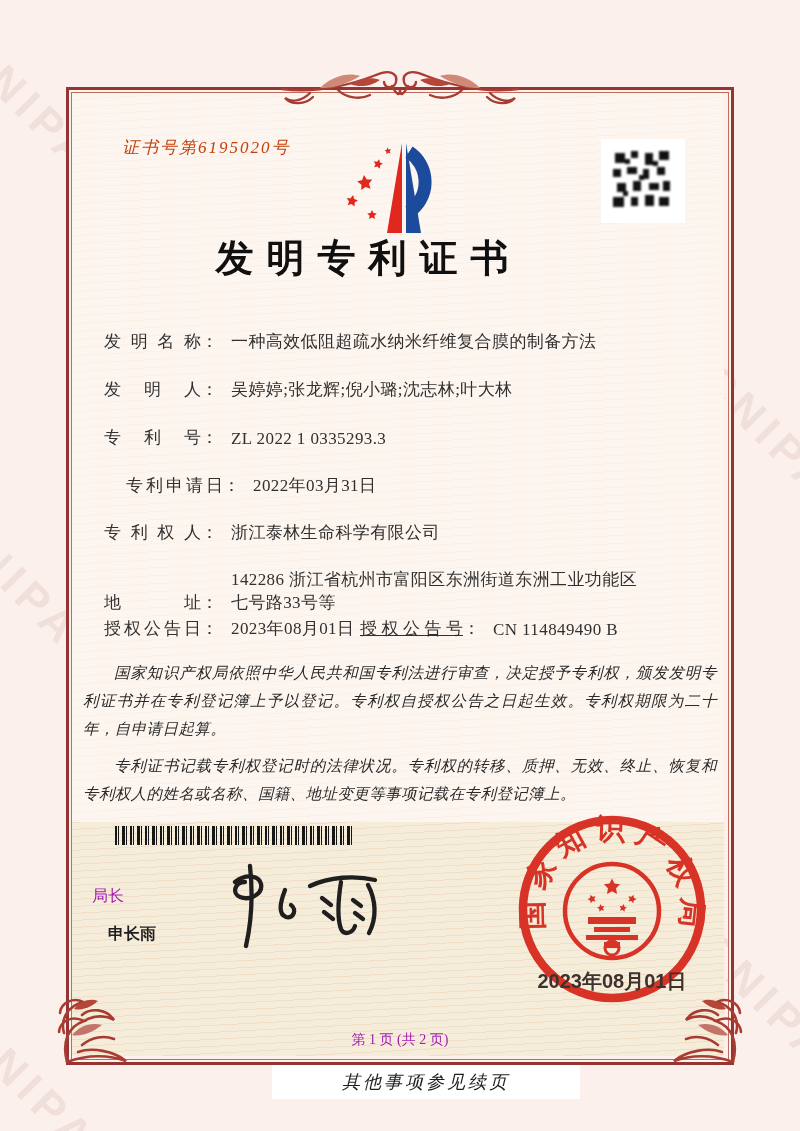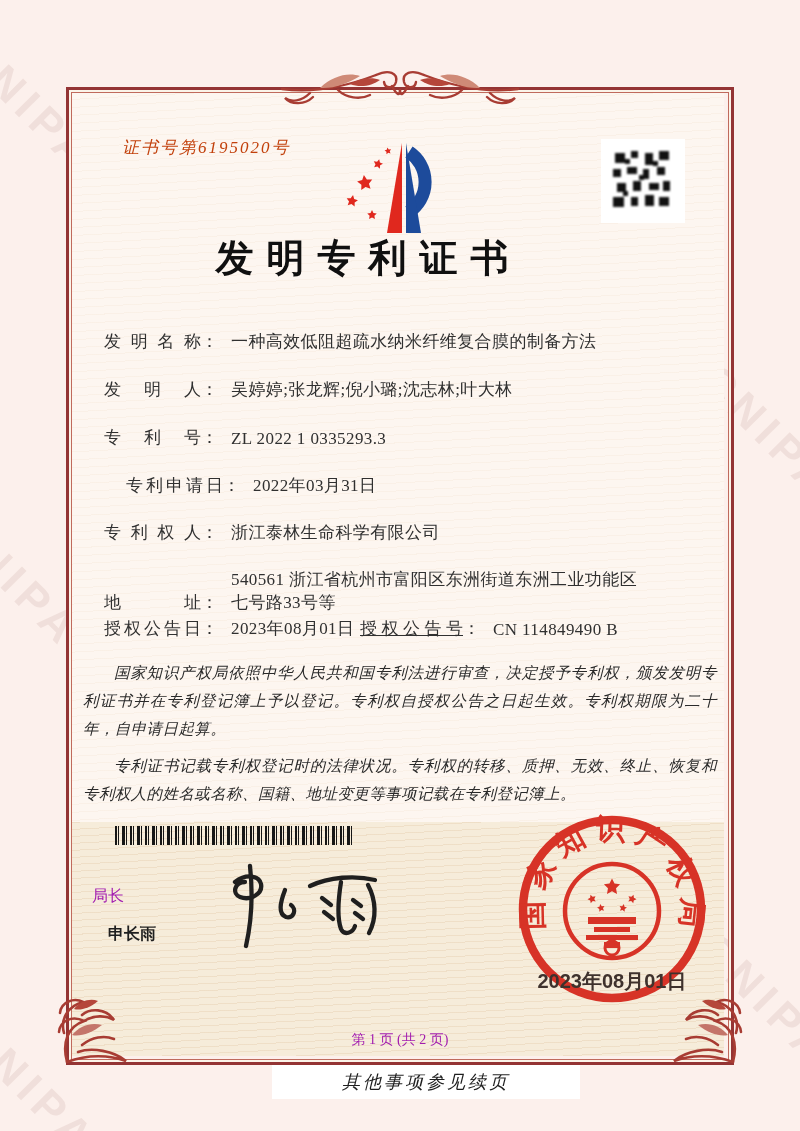--- a/index.html
+++ b/index.html
@@ -177,21 +177,21 @@
   </div>
   <div class="row" style="top:521px;">
     <span class="lbl">专利权人</span>
     <span class="colon">：</span>
     <span class="val">浙江泰林生命科学有限公司</span>
   </div>
   <div class="row" style="top:568px;">
     <span class="lbl">地址</span>
     <span class="colon">：</span>
     <span class="val">
-      <span>540561 浙江省杭州市富阳区东洲街道东洲工业功能区</span><br>
+      <span>142286 浙江省杭州市富阳区东洲街道东洲工业功能区</span><br>
       <span>七号路33号等</span>
     </span>
   </div>
   <div class="row" style="top:617px;">
     <span class="lbl">授权公告日</span>
     <span class="colon">：</span>
     <span class="val">2023年08月01日</span>
   </div>
   <div class="row" style="top:617px;left:360px;">
     <span class="lbl" style="width:103px;text-decoration:underline;">授权公告号</span>

